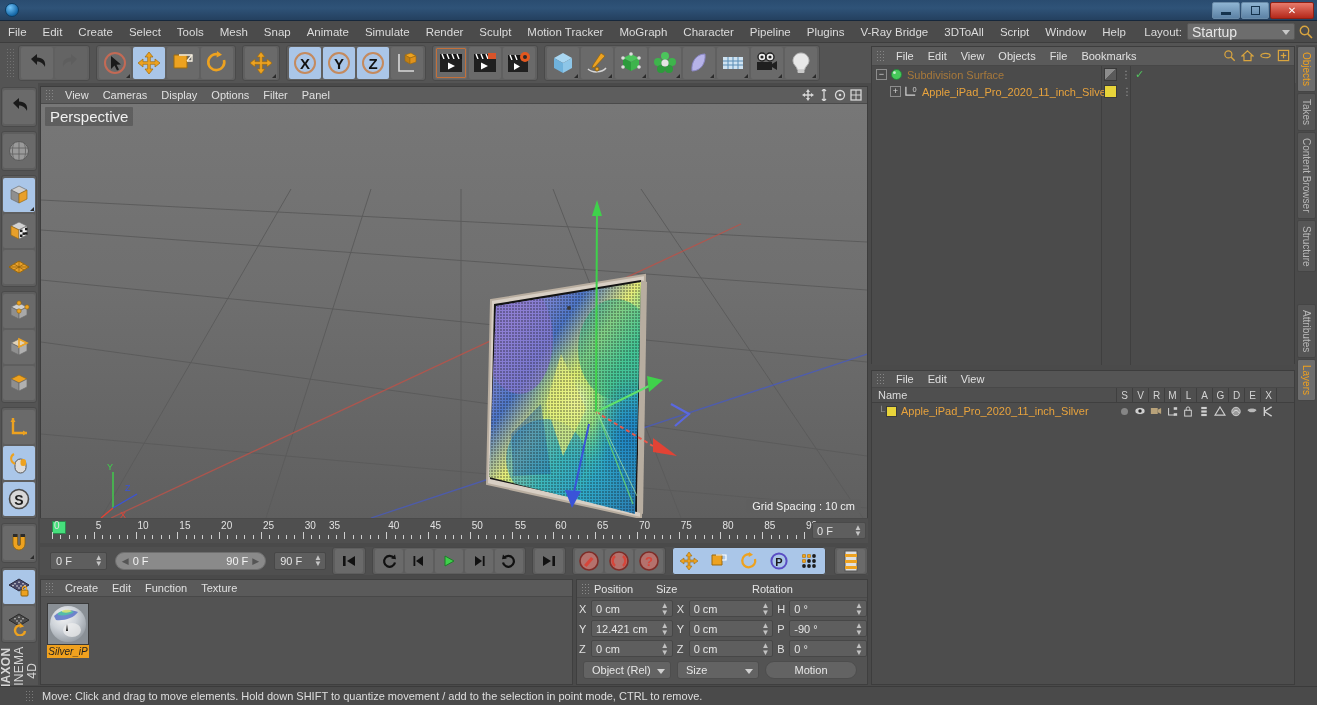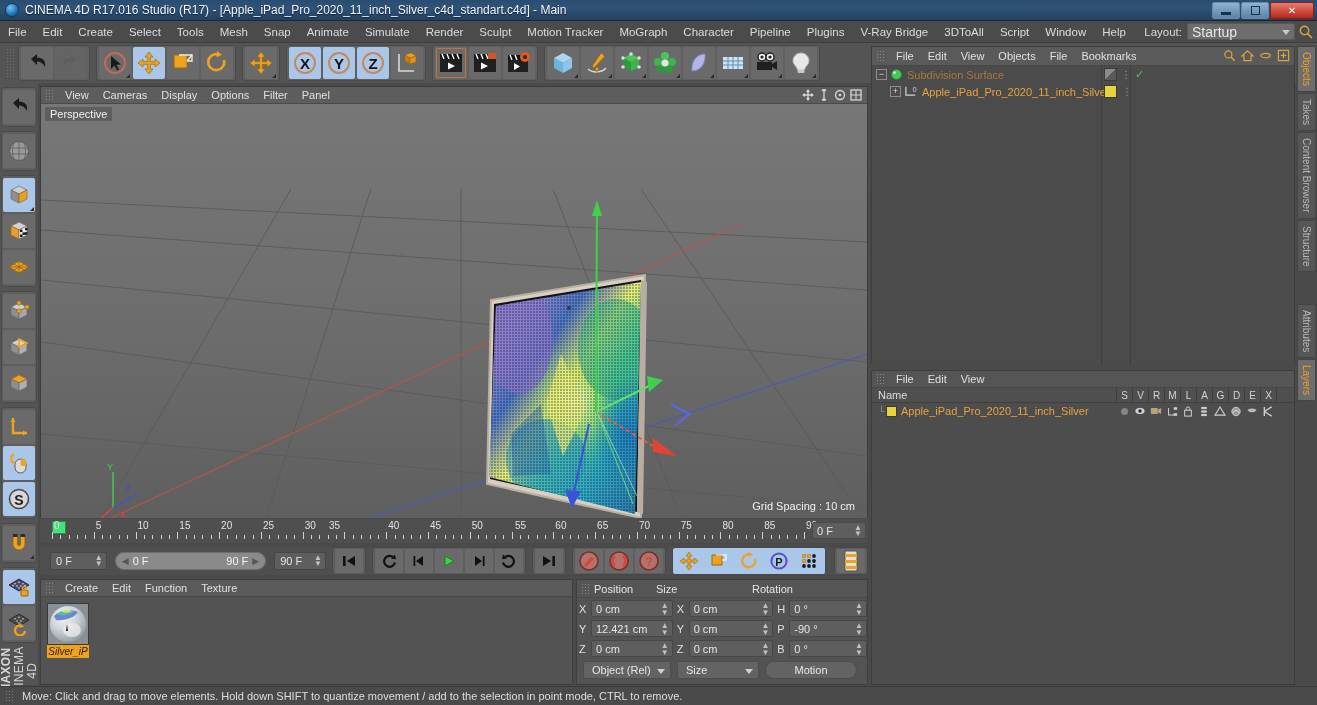--- a/index.html
+++ b/index.html
@@ -90,21 +90,21 @@
   .maxon-brand b { font-weight: 700; }
 
   
   .viewport-wrap { position: absolute; left: 40px; top: 86px; width: 828px; height: 432px; background: #6e6e6e; border: 1px solid #3d3d3d; }
   .vp-menubar { height: 17px; background: #5d5d5d; display: flex; align-items: center; border-bottom: 1px solid #4a4a4a; position: relative; }
   .vp-grip { width: 9px; height: 13px; background-image: radial-gradient(#878787 1px, transparent 1px); background-size: 3px 3px; margin: 0 4px; }
   .vp-menu { padding: 1px 7px; font-size: 11px; color: #e0e0e0; }
   .vp-icons { position: absolute; right: 5px; top: 2px; display: flex; gap: 4px; align-items: center; }
   .vp-canvas { position: relative; width: 100%; height: 414px; overflow: hidden; background: #6e6e6e; }
   .vp-label {
-    position: absolute; left: 4px; top: 3px; font-size: 11px; color: #f0f0f0;
+    position: absolute; left: 4px; top: 3px; font-size: 15px; color: #f0f0f0;
     background: rgba(90,90,90,.85); padding: 1px 5px; border-radius: 1px; z-index: 6;
   }
   .gridspacing {
     position: absolute; right: 6px; bottom: 5px; font-size: 11px; color: #f0f0f0;
     background: rgba(95,95,95,.8); padding: 1px 6px; border-radius: 1px; z-index: 6;
   }
 
   
   .timeline { position: absolute; left: 40px; top: 519px; width: 828px; height: 24px; background: #4f4f4f; }
   .tl-ruler { position: absolute; left: 12px; top: 0; right: 58px; height: 24px; }
@@ -181,35 +181,34 @@
   .vtab {
     writing-mode: vertical-rl; text-orientation: mixed;
     width: 19px; background: #565656; color: #b9b9b9; font-size: 10px;
     padding: 5px 3px; margin: 1px 1px; border: 1px solid #454545; border-radius: 2px; white-space: nowrap;
   }
   .vtab.active { background: #6d6d6d; color: #f0a11e; }
 
   
   .statusbar {
     position: absolute; left: 0; top: 686px; width: 1317px; height: 19px;
-    background: #4a4a4a; display: flex; align-items: center; border-top: 1px solid #3b3b3b;
+    background: #4a4a4a; display: flex; align-items: center; border-top: 1px solid #3b3b3b; padding-left: 20px;
   }
   .sb-grip { width: 9px; height: 13px; background-image: radial-gradient(#7c7c7c 1px, transparent 1px); background-size: 3px 3px; margin: 0 8px 0 5px; }
   .sb-text { font-size: 11px; color: #dedede; white-space: nowrap; }
 
   svg { display: block; }
 </style>
 </head>
 <body>
 
 <div class="app">
 
   <div class="titlebar">
     <div class="tb-icon"></div>
-    <div class="tb-title">CINEMA 4D R17.016 Studio (R17) - [Apple_iPad_Pro_2020_11_inch_Silver_c4d_standart.c4d] - Main</div>
     <div class="tb-buttons">
       <div class="tb-btn">
           <div class="tb-glyph-min"></div>
         </div>
       <div class="tb-btn">
           <div class="tb-glyph-max"></div>
         </div>
       <div class="tb-btn close">
           <span>✕</span>
         </div>

